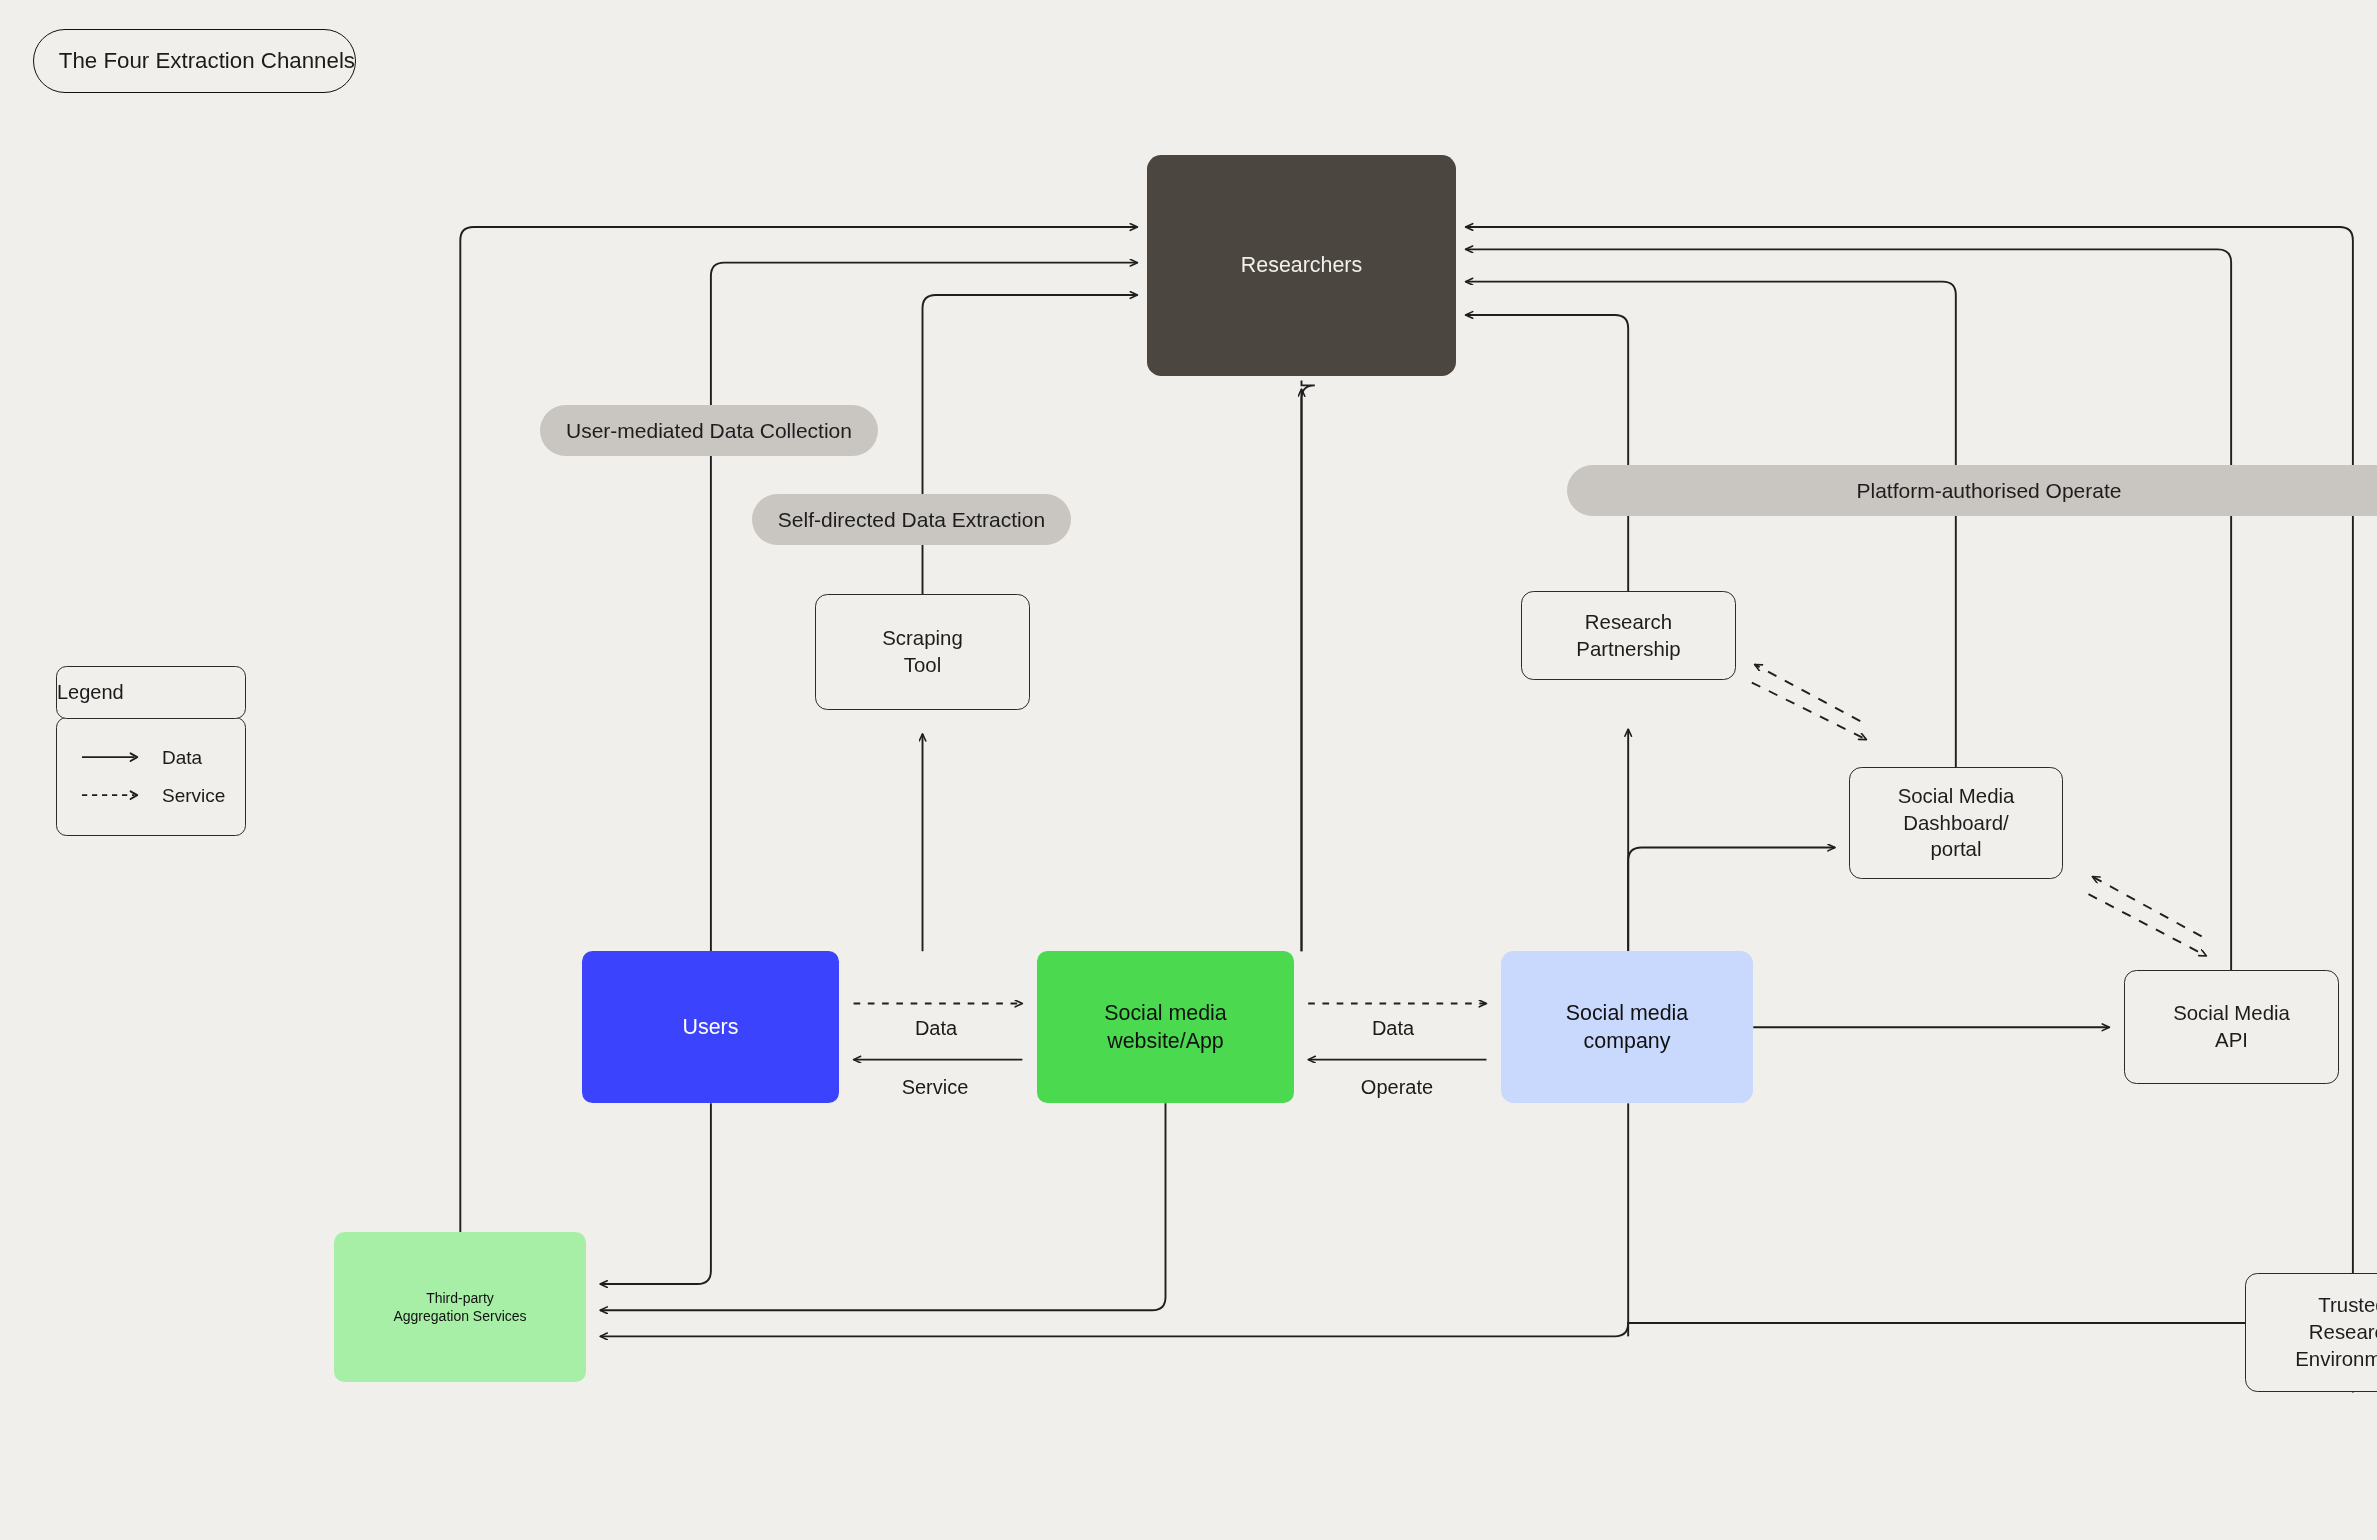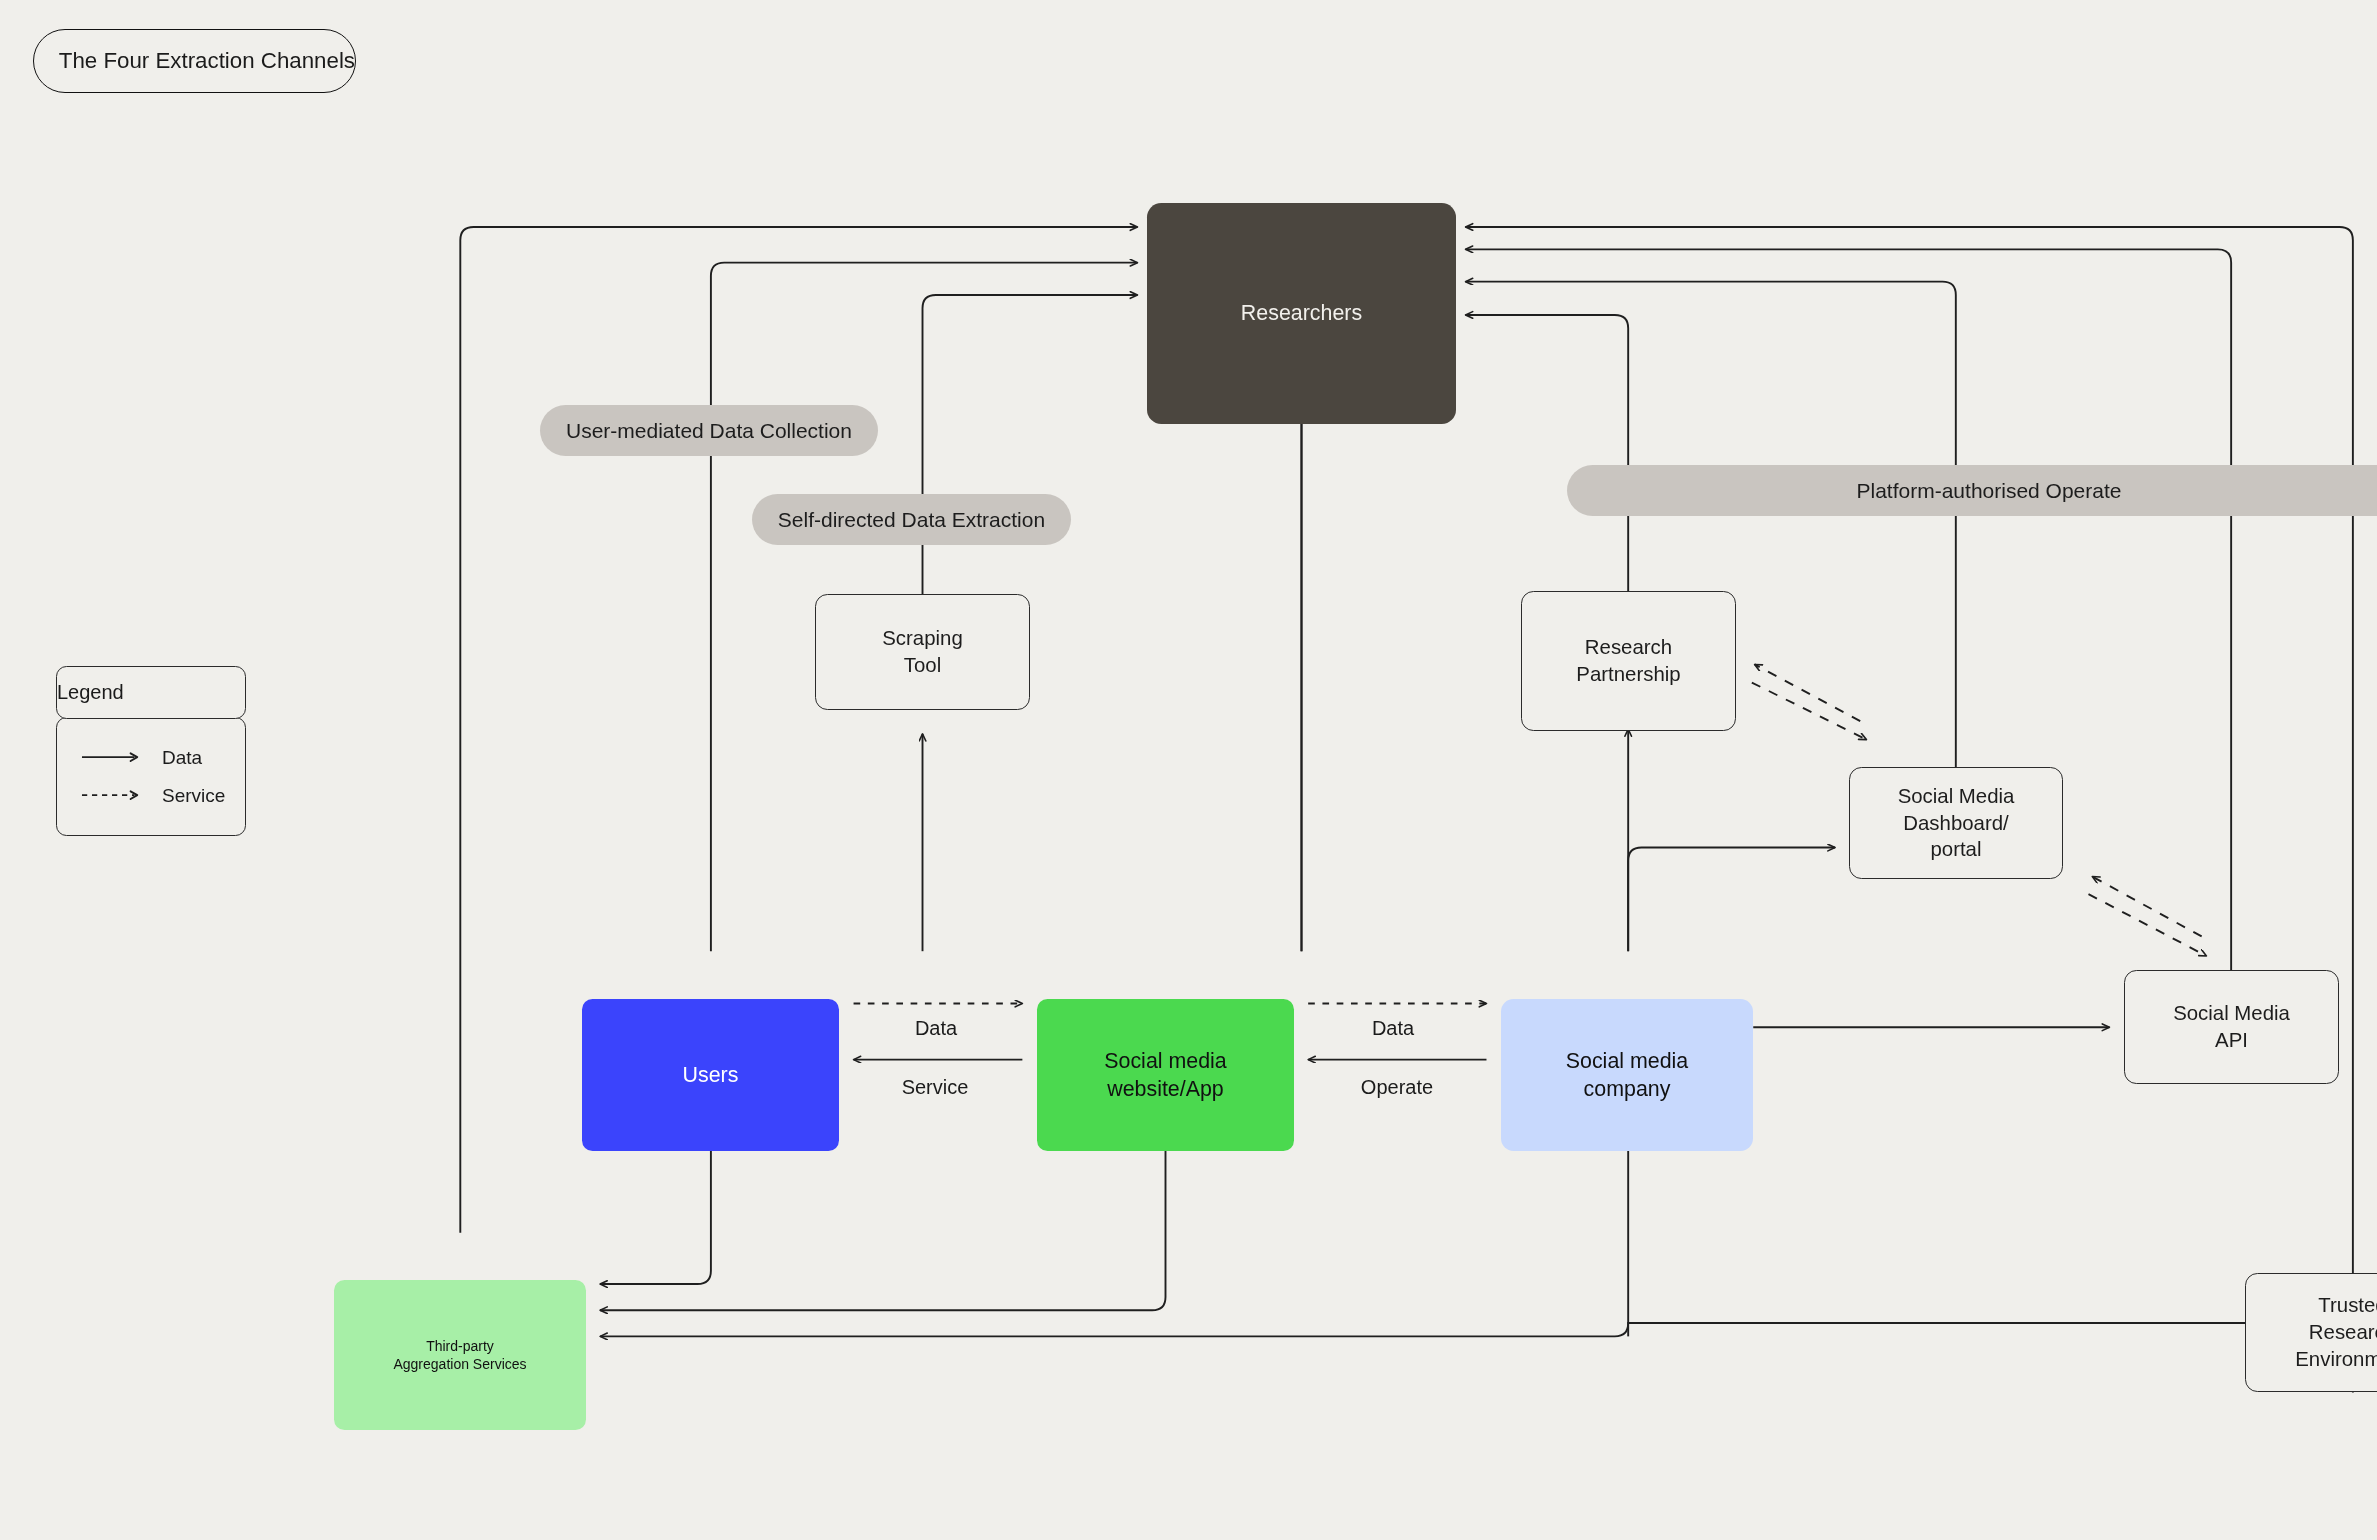--- a/index.html
+++ b/index.html
@@ -20,21 +20,21 @@
     text-align:center;
     line-height:1.32;
     border-radius:12.4px;
     white-space:pre-line;
   }
   .outline{
     border:1.9px solid #2b2b2b;
     background:#f0efeb;
     color:#1d1d1d;
   }
-  .filled{border:none;margin-top:48px;}
+  .filled{border:none;}
 
   .title-pill{
     position:absolute;
     left:33px;top:28.5px;width:323px;height:64px;
     border:1.9px solid #111;
     border-radius:33px;
     background:#f0efeb;
     display:flex;align-items:center;justify-content:flex-end;
     font-size:22.3px;color:#1b1b1b;
     box-sizing:border-box;
@@ -70,21 +70,21 @@
   .edge-label{
     position:absolute;
     font-size:20px;color:#1b1b1b;
     white-space:nowrap;
     transform:translateX(-50%);
     z-index:3;
   }
 
   .n-researchers{left:1147px;top:155px;width:309px;height:221px;background:#4b463f;color:#f2f0ec;font-size:21.4px;border-radius:14.3px;}
   .n-scraping{left:815px;top:594px;width:215px;height:116px;font-size:20.4px;}
-  .n-partnership{left:1521px;top:591px;width:215px;height:140px;font-size:20.4px;}
+  .n-partnership{left:1521px;top:591px;width:215px;height:89px;font-size:20.4px;}
   .n-dashboard{left:1849px;top:767px;width:214px;height:112px;font-size:20.4px;}
   .n-api{left:2124px;top:970px;width:215px;height:114px;font-size:20.4px;}
   .n-tre{left:2245px;top:1273px;width:215px;height:119px;font-size:20.4px;}
   .n-users{left:582px;top:951px;width:257px;height:152px;background:#3b44fc;color:#ffffff;font-size:21.4px;border-radius:10.5px;}
   .n-smwebsite{left:1037px;top:951px;width:257px;height:152px;background:#4bd94f;color:#111111;font-size:21.4px;border-radius:10.5px;}
   .n-smcompany{left:1501px;top:951px;width:252px;height:152px;background:#c8d9fd;color:#111111;font-size:21.4px;border-radius:12.4px;}
   .n-thirdparty{left:334px;top:1232px;width:252px;height:150px;background:#a7efa7;color:#111111;font-size:14px;border-radius:10.5px;}
 </style>
 </head>
 <body>

